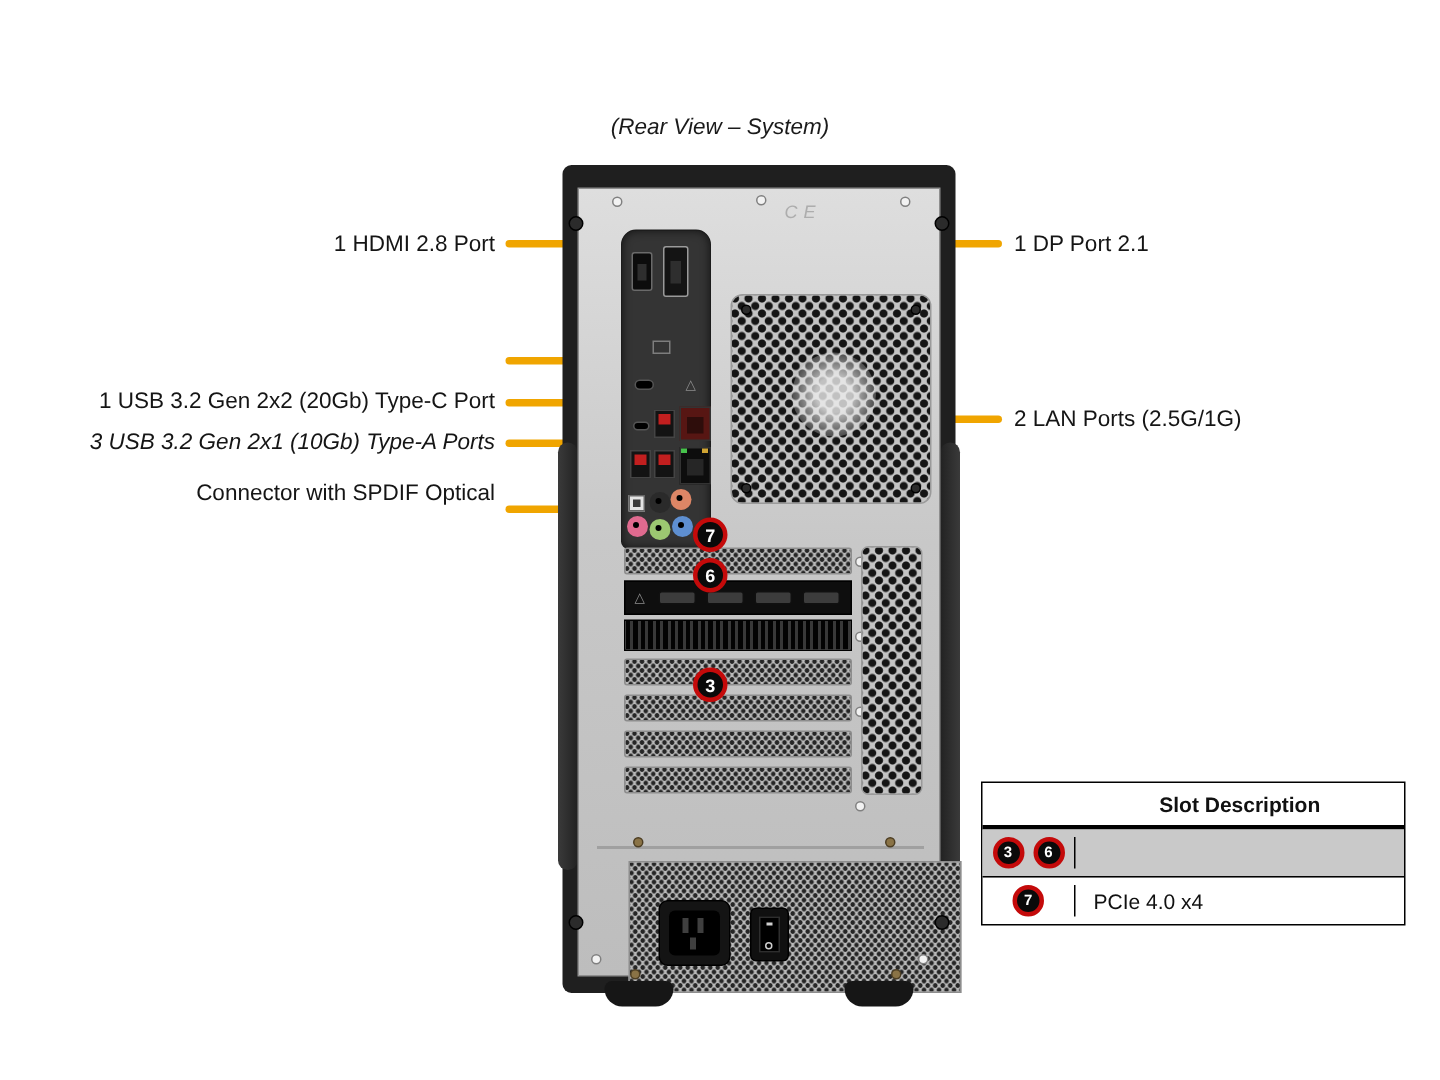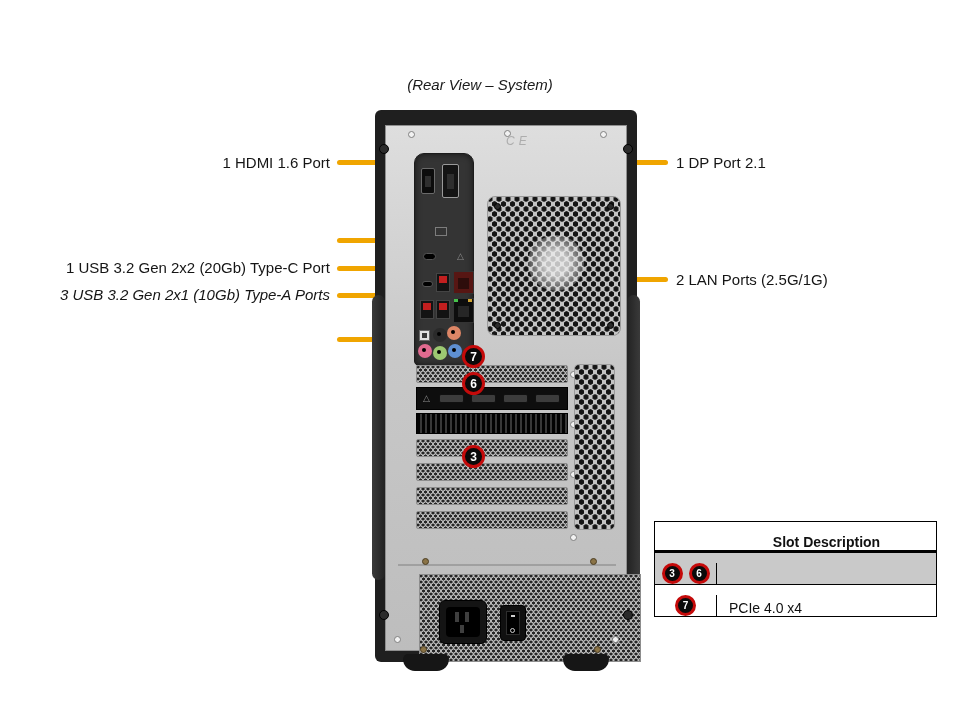--- a/index.html
+++ b/index.html
@@ -104,44 +104,45 @@
 
   
   .callout{width:23px;height:23px;border-radius:50%;background:var(--callout-fill,#0a0a0a);
     border:3px solid var(--callout-ring,#c00000);box-sizing:content-box;
     color:var(--callout-text,#fff);font-size:12px;font-weight:bold;
     display:flex;align-items:center;justify-content:center;z-index:5;}
   .callout{width:17px;height:17px;}
 
   
   .slot-table{left:654px;top:521px;width:281px;border-top:1.5px solid #000;border-left:1.5px solid #000;border-right:1.5px solid #000;border-bottom:1.5px solid #000;background:#fff;}
-  .trow{display:flex;align-items:flex-end;}
+  .trow{display:flex;align-items:center;}
   .tcell{box-sizing:border-box;display:flex;align-items:center;}
   .c1{width:62px;justify-content:center;border-right:1.2px solid #000;gap:6px;}
   .c2{flex:1;padding-left:12px;font-size:14px;}
   .thead{height:28px;border-bottom:3px solid #000;}
   .thead .c2{justify-content:center;padding-left:0;font-weight:bold;}
   .tbody-row{height:31px;border-bottom:1.2px solid #000;}
   .tbody-row:last-child{border-bottom:none;}
   .row-hl{background:var(--row-hl,#c9c9c9);}
   .badge{width:15px;height:15px;border-radius:50%;background:var(--callout-fill,#0a0a0a);
     border:3px solid var(--callout-ring,#c00000);color:var(--callout-text,#fff);
     font-size:10px;font-weight:bold;display:flex;align-items:center;justify-content:center;}
 </style>
 </head>
 <body>
 
 <div class="canvas">
 
   <div class="abs diagram-title">(Rear View – System)</div>
 
-  <div class="abs lbl left" style="top:154px;">1 HDMI 1.6 Port</div>
+  <div class="abs lbl left" style="top:154px;">1 HDMI 2.8 Port</div>
   <div class="abs lbl left" style="top:259px;">1 USB 3.2 Gen 2x2 (20Gb) Type-C Port</div>
   <div class="abs lbl left" style="top:286px;font-style:italic;">3 USB 3.2 Gen 2x1 (10Gb) Type-A Ports</div>
   <div class="abs lbl left" style="top:320px;">
+    <div>Connector with SPDIF Optical</div>
   </div>
 
   <div class="abs lbl right" style="top:154px;">1 DP Port 2.1</div>
   <div class="abs lbl right" style="top:271px;text-align:center;">2 LAN Ports (2.5G/1G)</div>
 
   <div class="abs leader" style="left:337px;top:160px;width:75px;"></div>
   <div class="abs leader" style="left:450px;top:160px;width:218px;"></div>
   <div class="abs leader" style="left:337px;top:238px;width:77px;"></div>
   <div class="abs leader" style="left:337px;top:266px;width:77px;"></div>
   <div class="abs leader" style="left:337px;top:293px;width:77px;"></div>
@@ -151,21 +152,21 @@
   <div class="abs tower">
     <div class="abs handle l"></div>
     <div class="abs handle r"></div>
 
     <div class="abs tower-inner">
 
       <div class="abs screw" style="left:22px;top:5px;"></div>
       <div class="abs screw" style="left:118px;top:4px;"></div>
       <div class="abs screw" style="left:214px;top:5px;"></div>
       <div class="abs screw" style="left:46px;top:28px;"></div>
-      <div class="abs cert" style="left:120px;top:8px;">CE</div>
+      <div class="abs cert" style="left:137px;top:8px;">CE</div>
 
       <div class="abs io-recess">
         <div class="abs port-hdmi" style="left:6px;top:14px;"></div>
         <div class="abs port-dp" style="left:27px;top:10px;"></div>
         <div class="abs glyph-monitor" style="left:20px;top:73px;"></div>
         <div class="abs port-tbt" style="left:8px;top:99px;"></div>
         <div class="abs tri" style="left:42px;top:98px;">△</div>
         <div class="abs port-usbc" style="left:7px;top:127px;"></div>
         <div class="abs port-usba" style="left:21px;top:119px;"></div>
         <div class="abs port-lan lan1" style="left:38px;top:117px;"></div>

